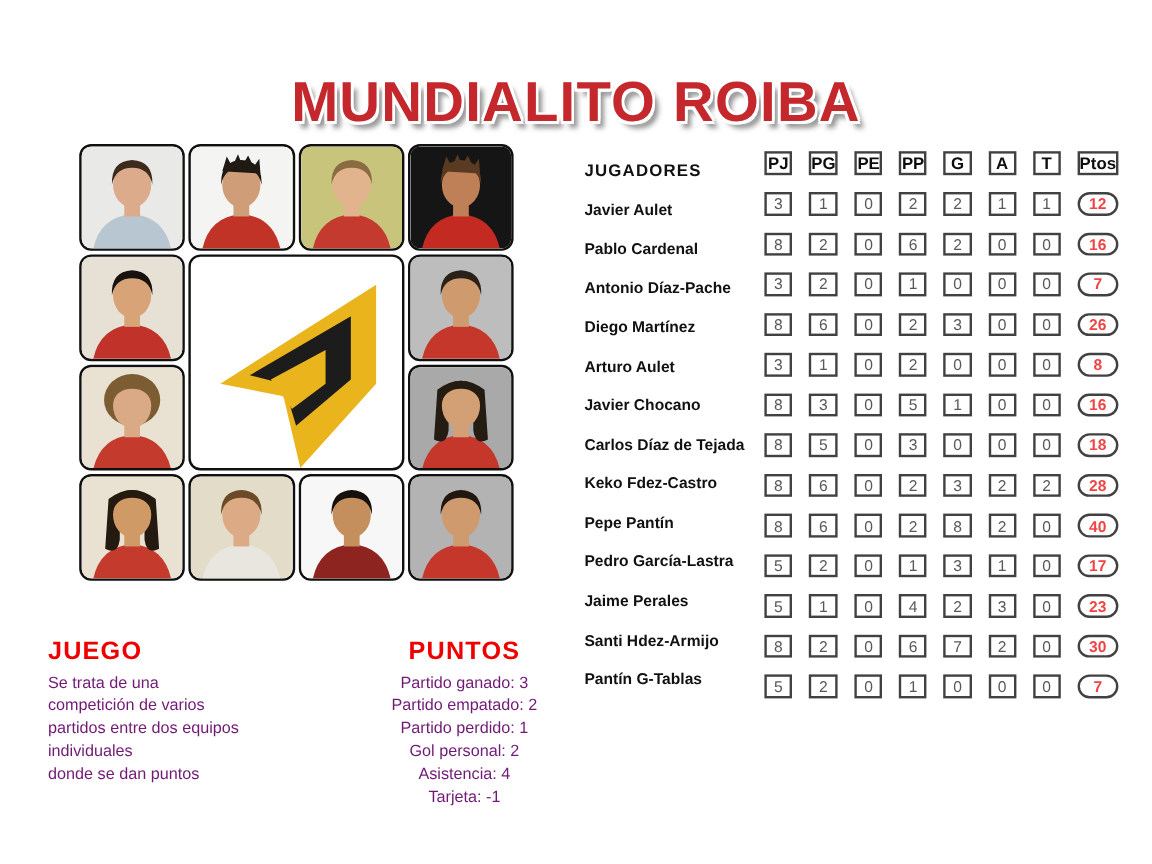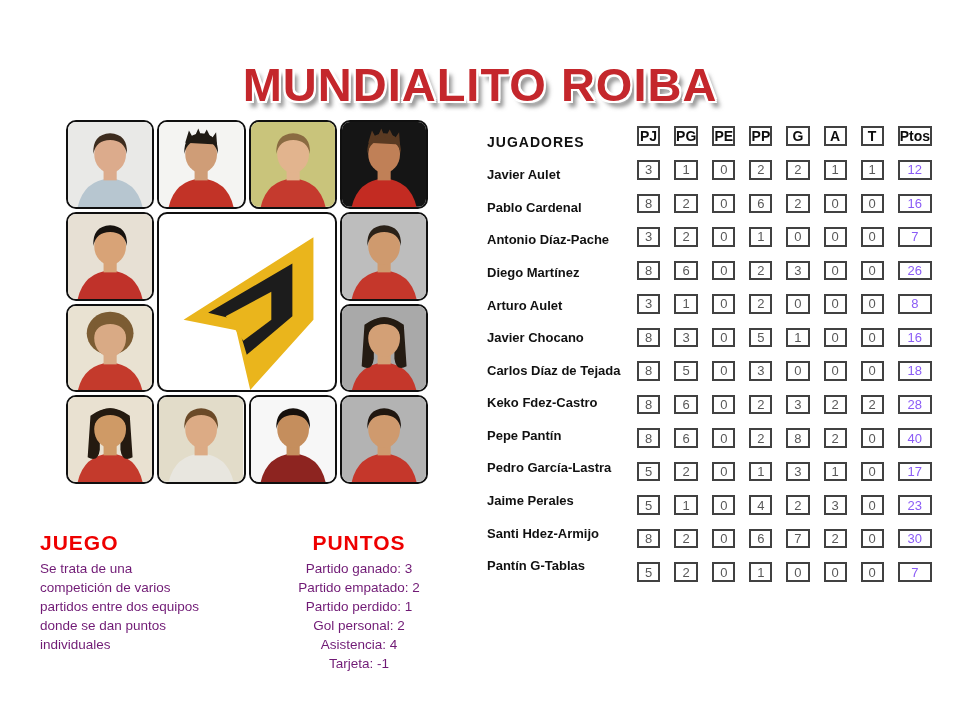--- a/index.html
+++ b/index.html
@@ -41,24 +41,24 @@
   .num-grid{
     position:absolute;left:637px;top:126px;width:295px;height:456px;
     display:grid;grid-template-columns:repeat(7,1fr) 1.16fr;grid-template-rows:repeat(14,1fr);gap:14px;
   }
   .num-cell{
     border:2px solid #414141;background:#fff;box-sizing:border-box;
     display:flex;align-items:center;justify-content:center;
     font-size:13px;color:#585858;
   }
   .num-cell.header{font-weight:bold;color:#0d0d0d;font-size:14px;}
-  .num-cell.ptos{font-weight:normal;color:#8b5cf6;}
+  .num-cell.ptos{font-weight:bold;color:#ef4444;border-radius:12px;}
   
   .juego{position:absolute;left:40px;top:531px;width:224px;text-align:left;}
-  .puntos{position:absolute;left:268px;top:531px;width:182px;text-align:center;}
+  .puntos{position:absolute;left:296px;top:531px;width:182px;text-align:center;}
   .sec-title{font-size:21px;font-weight:bold;color:#ee0000;letter-spacing:1px;margin-bottom:4px;}
   .sec-line{font-size:13.5px;font-weight:normal;color:#701a75;line-height:19px;white-space:nowrap;}
 </style>
 </head>
 <body>
 
 <div class="slide">
 
   <h1 class="title">MUNDIALITO ROIBA</h1>
 
@@ -336,22 +336,22 @@
       <div class="num-cell">0</div>
       <div class="num-cell ptos">7</div>
     </div>
 
   <div class="juego">
     <div class="sec-title">JUEGO</div>
     <div id="juegoBody">
         <div class="sec-line">Se trata de una</div>
         <div class="sec-line">competición de varios</div>
         <div class="sec-line">partidos entre dos equipos</div>
+        <div class="sec-line">individuales</div>
         <div class="sec-line">donde se dan puntos</div>
-        <div class="sec-line">individuales</div>
       </div>
   </div>
 
   <div class="puntos">
     <div class="sec-title">PUNTOS</div>
     <div id="puntosBody">
         <div class="sec-line">Partido ganado: 3</div>
         <div class="sec-line">Partido empatado: 2</div>
         <div class="sec-line">Partido perdido: 1</div>
         <div class="sec-line">Gol personal: 2</div>

